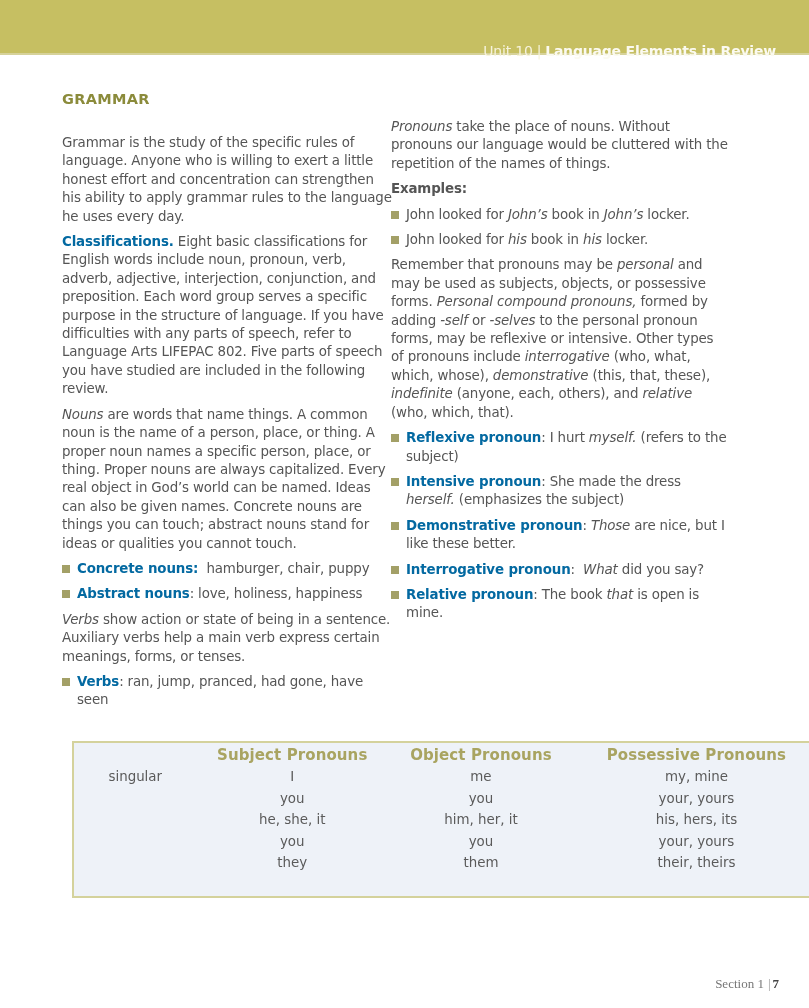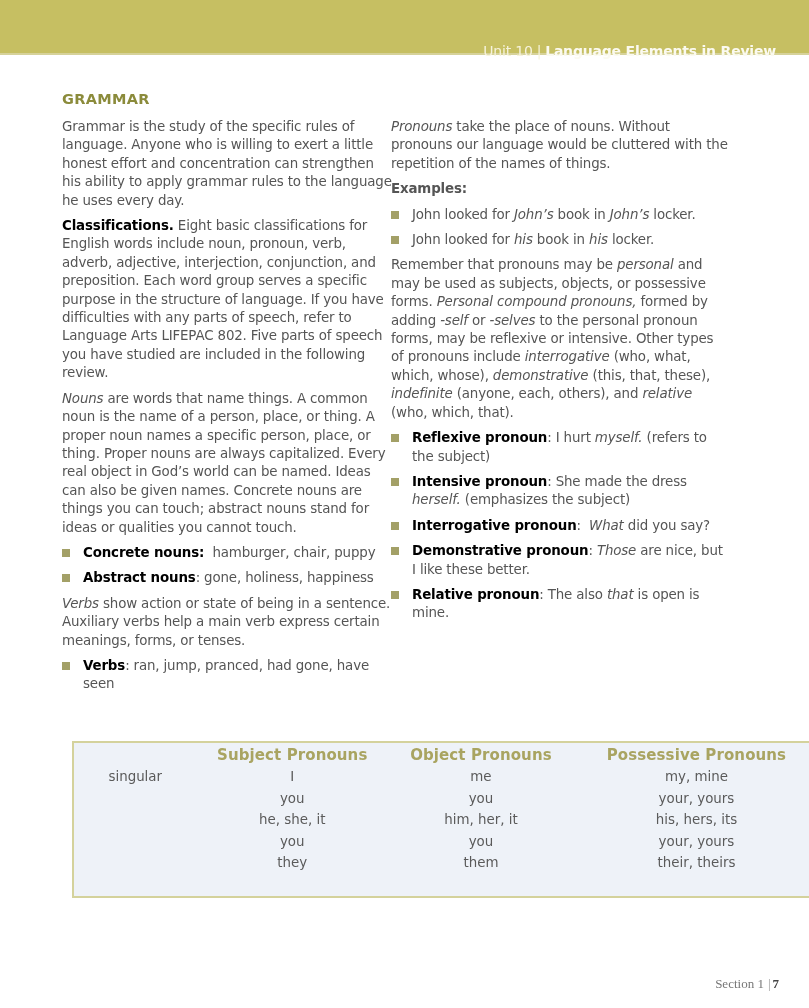--- a/index.html
+++ b/index.html
@@ -23,28 +23,28 @@
     .header-text .unit { font-weight: normal; }
     .header-text .sep { margin: 0 4px; }
     .header-text .title { font-weight: bold; color: #fbfaf0; }
 
     .col { position: absolute; top: 90px; font-size: 13.4px; line-height: 18.4px; letter-spacing: -0.15px; }
     .col-left { left: 62px; width: 332px; }
     .col-right { left: 391px; width: 338px; top: 118px; }
 
     .section-title {
       font-size: 14.5px; font-weight: bold; color: #8b8b3b;
-      letter-spacing: 0.3px; margin-bottom: 8px; height: 20px;
+      letter-spacing: 0.3px; margin-bottom: 24px; height: 20px;
     }
     p.para { margin-bottom: 7px; }
-    .b { font-weight: bold; color: #000000; }
+    .b { font-weight: bold; color: #0369a1; }
     .i { font-style: italic; }
     ul.bullets { list-style: none; }
     ul.bullets li {
-      position: relative; padding-left: 21px; margin-bottom: 7px;
+      position: relative; padding-left: 15px; margin-bottom: 7px;
     }
     ul.bullets li .bullet {
       position: absolute; left: 0; top: 5px; width: 8px; height: 8px;
       background: #a3a067;
     }
     .examples-label { font-weight: bold; margin-bottom: 7px; }
 
     .pronoun-table {
       position: absolute; left: 72px; top: 741px; width: 749px; height: 157px;
       background: #eef2f8; border: 2px solid #d4d29c;
@@ -93,21 +93,21 @@
     <span class="i">Nouns</span><span> are words that name things. A common noun is the name of a person, place, or thing. A proper noun names a specific person, place, or thing. Proper nouns are always capitalized. Every real object in God’s world can be named. Ideas can also be given names. Concrete nouns are things you can touch; abstract nouns stand for ideas or qualities you cannot touch.</span>
   </p>
 
   <ul class="bullets">
     <li>
       <span class="bullet"></span>
       <span class="b">Concrete nouns:</span><span style="white-space:pre">  hamburger, chair, puppy</span>
     </li>
     <li>
       <span class="bullet"></span>
-      <span class="b">Abstract nouns</span><span>: gone, holiness, happiness</span>
+      <span class="b">Abstract nouns</span><span>: love, holiness, happiness</span>
     </li>
   </ul>
 
   <p class="para">
     <span class="i">Verbs</span><span> show action or state of being in a sentence. Auxiliary verbs help a main verb express certain meanings, forms, or tenses.</span>
   </p>
 
   <ul class="bullets">
     <li>
       <span class="bullet"></span>
@@ -140,29 +140,29 @@
     <li>
       <span class="bullet"></span>
       <span class="b">Reflexive pronoun</span><span>: I hurt </span><span class="i">myself.</span><span> (refers to the subject)</span>
     </li>
     <li>
       <span class="bullet"></span>
       <span class="b">Intensive pronoun</span><span>: She made the dress </span><span class="i">herself.</span><span> (emphasizes the subject)</span>
     </li>
     <li>
       <span class="bullet"></span>
+      <span class="b">Demonstrative pronoun</span><span>: </span><span class="i">Those</span><span> are nice, but I like these better.</span>
+    </li>
+    <li>
+      <span class="bullet"></span>
       <span class="b">Interrogative pronoun</span><span style="white-space:pre">:  </span><span class="i">What</span><span> did you say?</span>
     </li>
     <li>
       <span class="bullet"></span>
-      <span class="b">Demonstrative pronoun</span><span>: </span><span class="i">Those</span><span> are nice, but I like these better.</span>
-    </li>
-    <li>
-      <span class="bullet"></span>
-      <span class="b">Relative pronoun</span><span>: The also </span><span class="i">that</span><span> is open is mine.</span>
+      <span class="b">Relative pronoun</span><span>: The book </span><span class="i">that</span><span> is open is mine.</span>
     </li>
   </ul>
 </div>
 
 <div class="pronoun-table">
   <table>
     <colgroup>
         <col class="c0">
         <col class="c1">
         <col class="c2">

